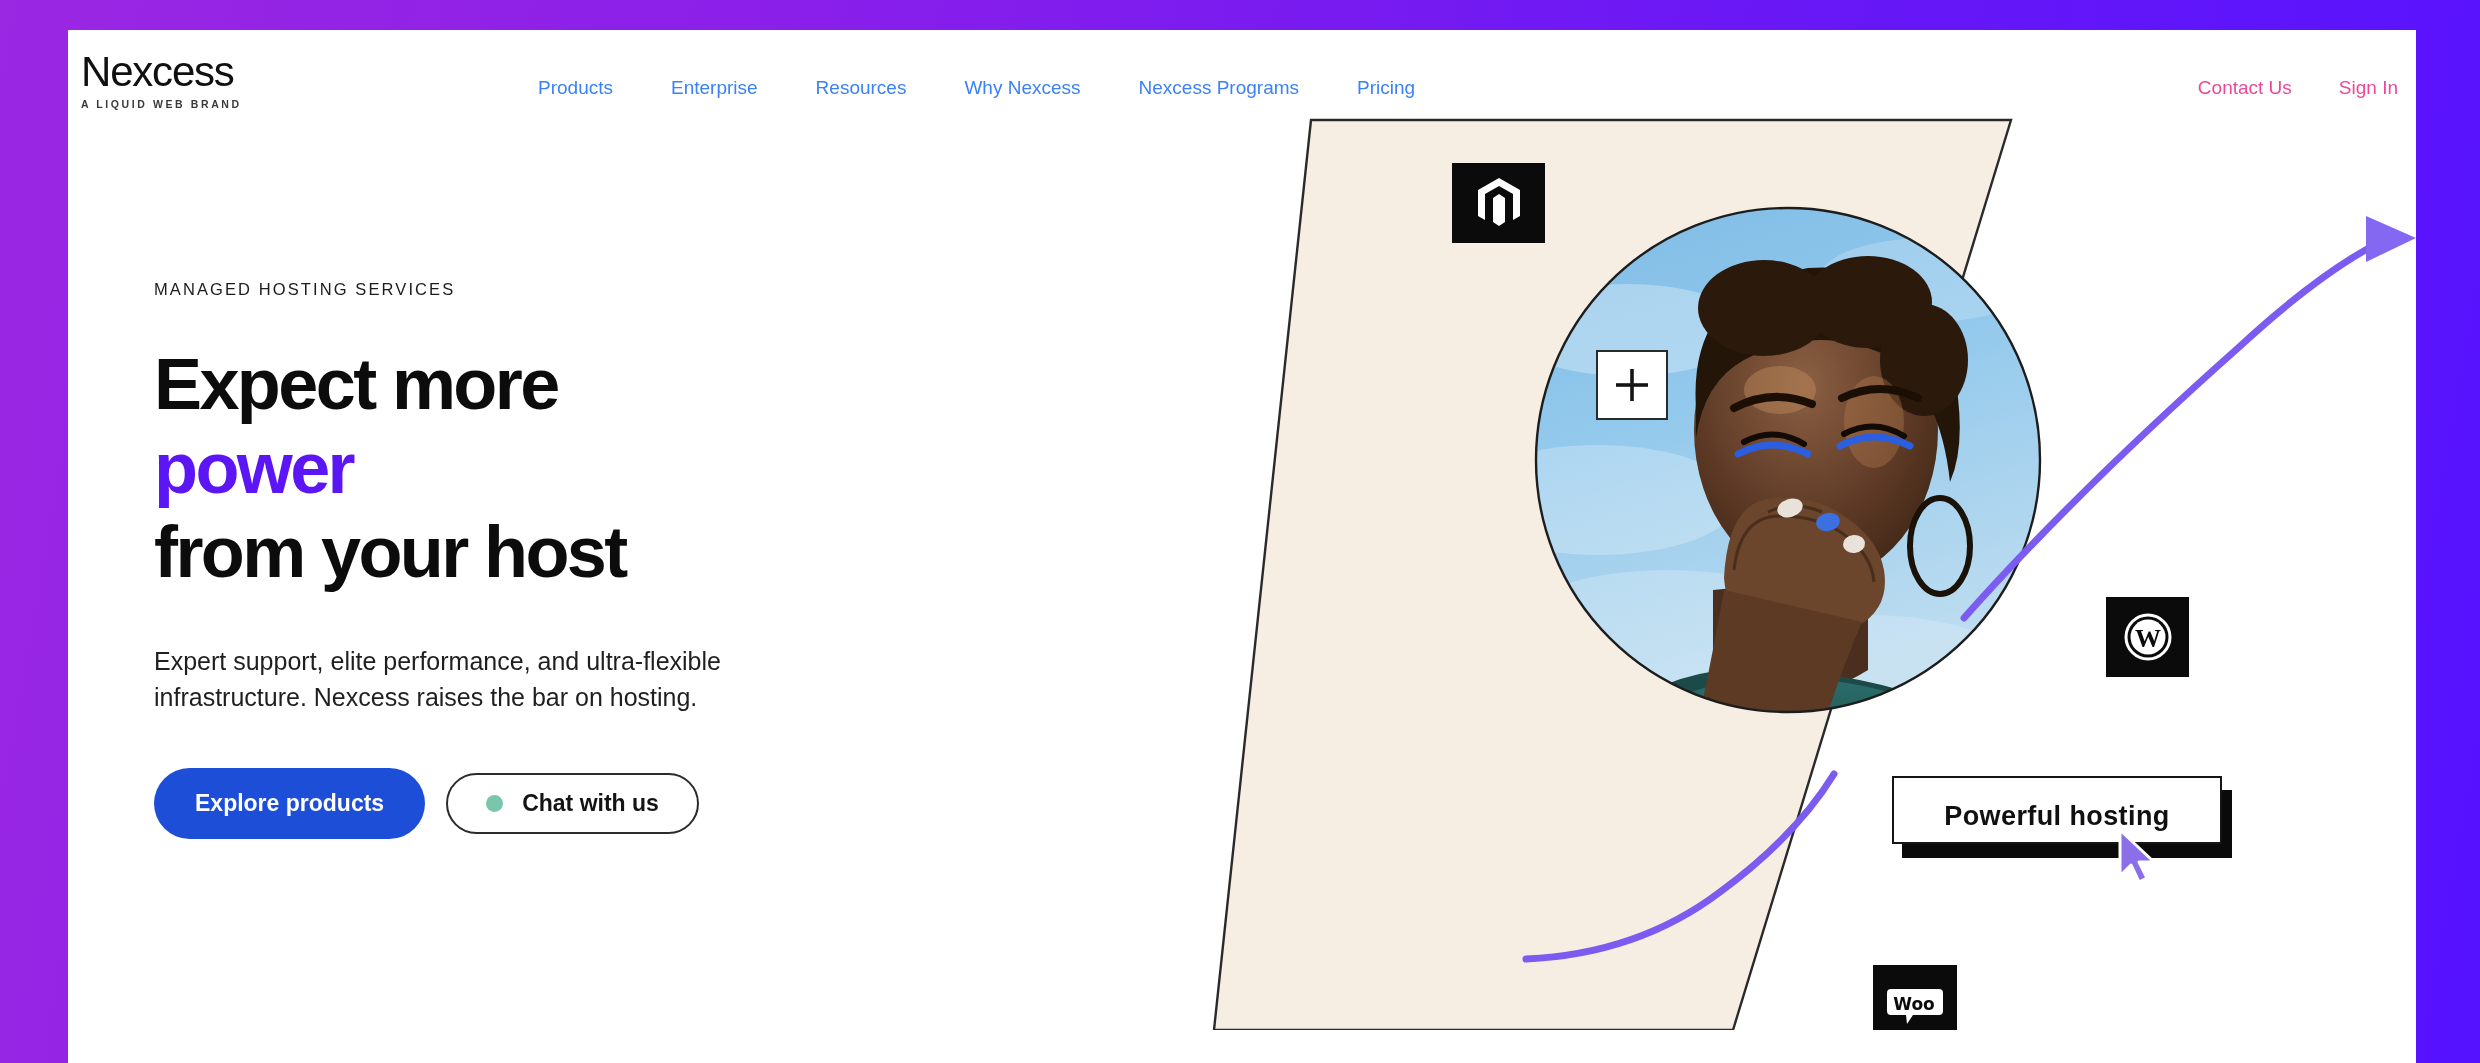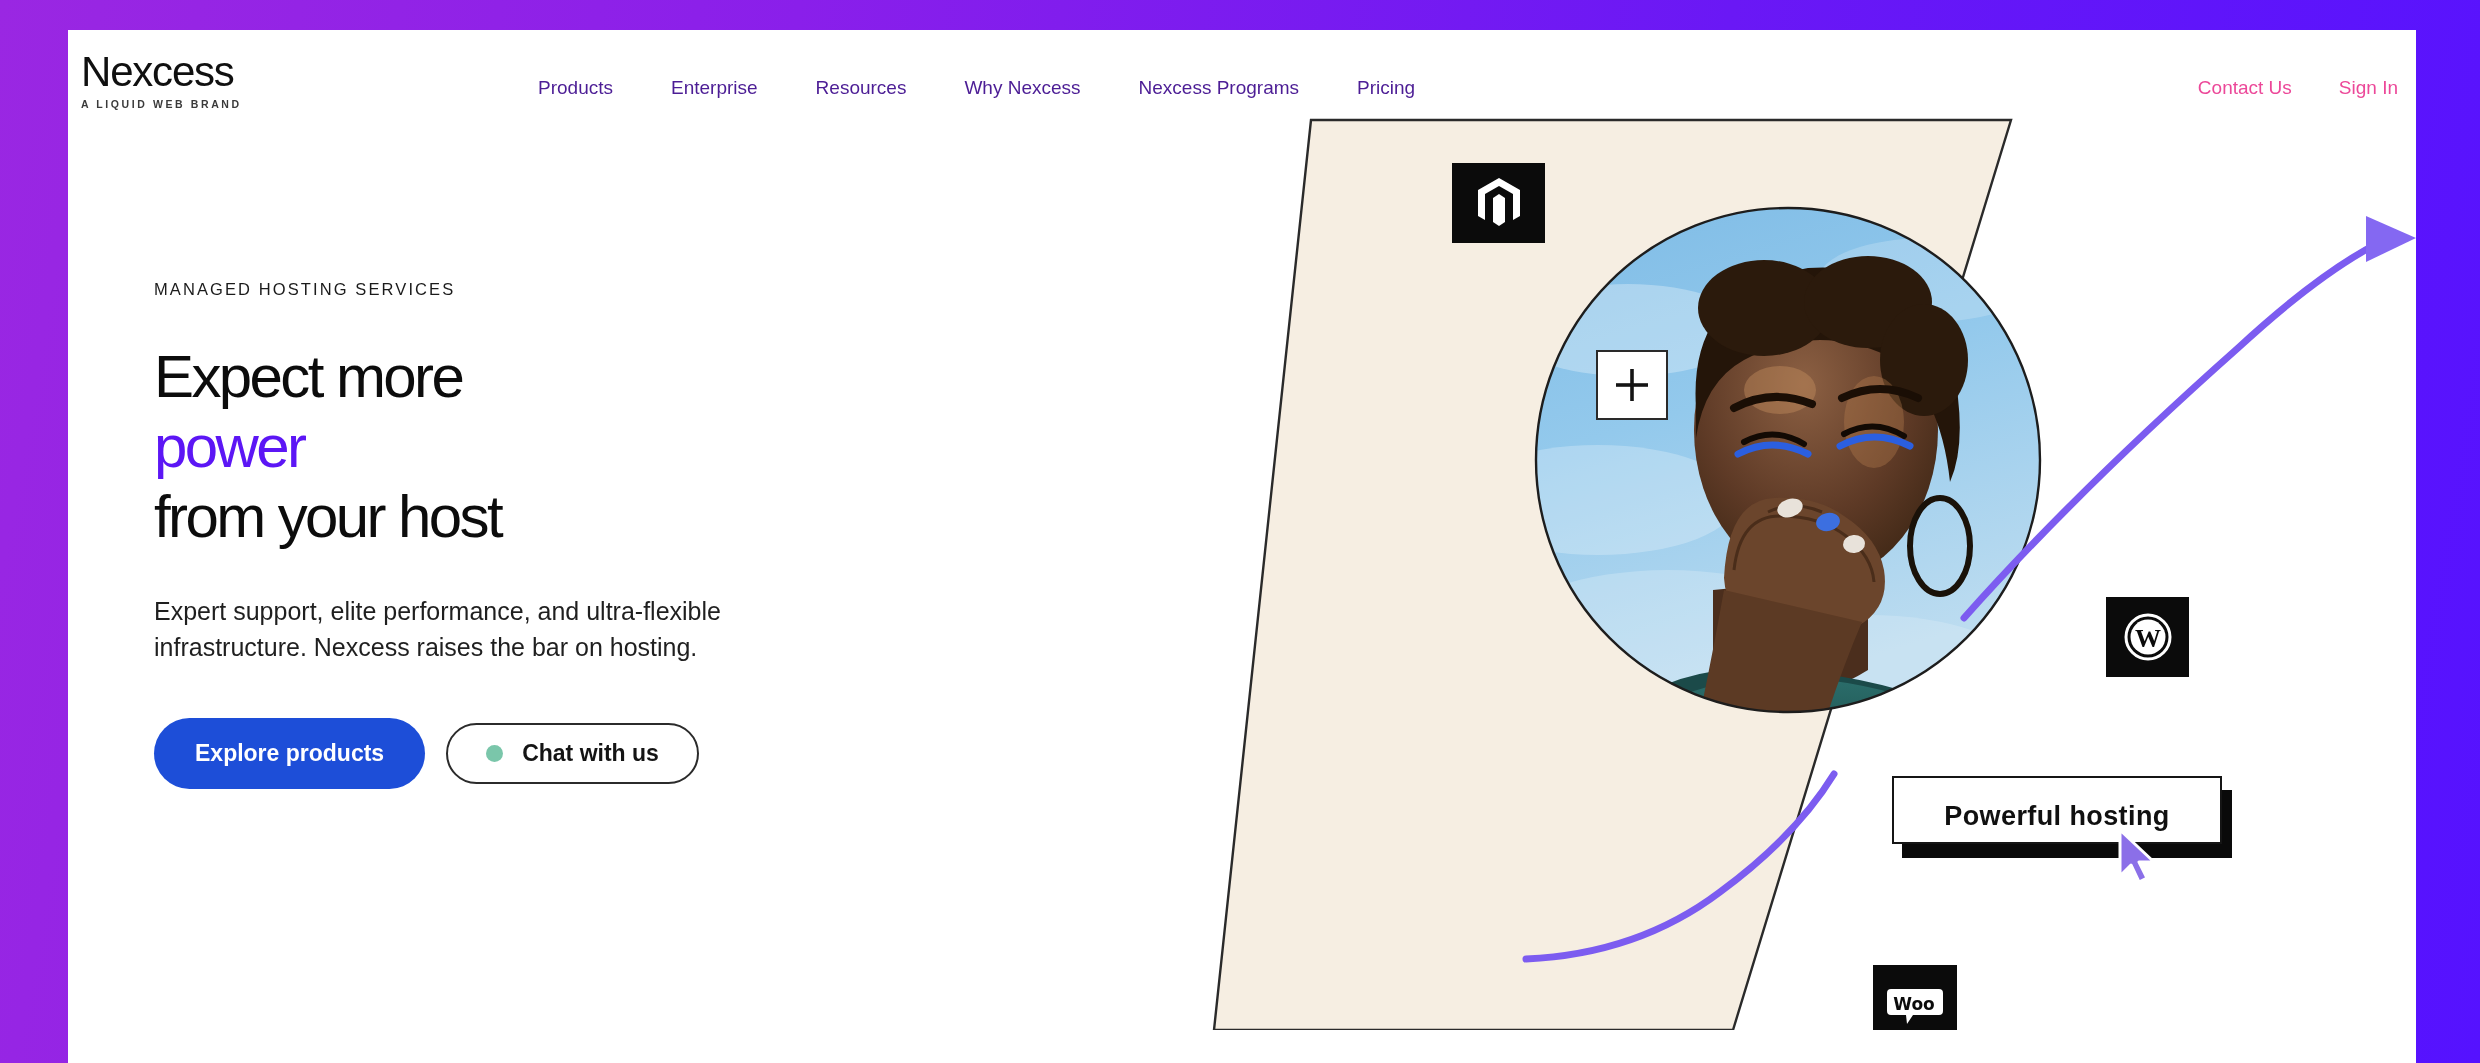--- a/index.html
+++ b/index.html
@@ -63,21 +63,21 @@
   }
   #main-nav {
     position: absolute;
     left: 441px;
     top: 47px;
     display: flex;
     gap: 0px;
   }
   #main-nav .nav-item {
     font-size: 19px;
-    color: #4c1d95;
+    color: #3b82f6;
     padding: 0 29px;
     white-space: nowrap;
     cursor: pointer;
   }
   #util-nav {
     position: absolute;
     right: 18px;
     top: 47px;
     display: flex;
     gap: 47px;
@@ -97,25 +97,25 @@
     width: 720px;
   }
   #eyebrow {
     font-size: 16.5px;
     letter-spacing: 2.1px;
     color: #1b1b1b;
     font-weight: 400;
   }
   #headline {
     margin-top: 43px;
-    font-size: 60px;
+    font-size: 72px;
     line-height: 1.17;
     letter-spacing: -2.6px;
     color: #0c0c0c;
-    font-weight: 400;
+    font-weight: 700;
   }
   #headline .accent { color: #5C16F5; display: block; }
   #headline .line { display: block; }
   #subtext {
     margin-top: 26px;
     font-size: 25px;
     line-height: 1.46;
     color: #1f1f1f;
     max-width: 660px;
   }

